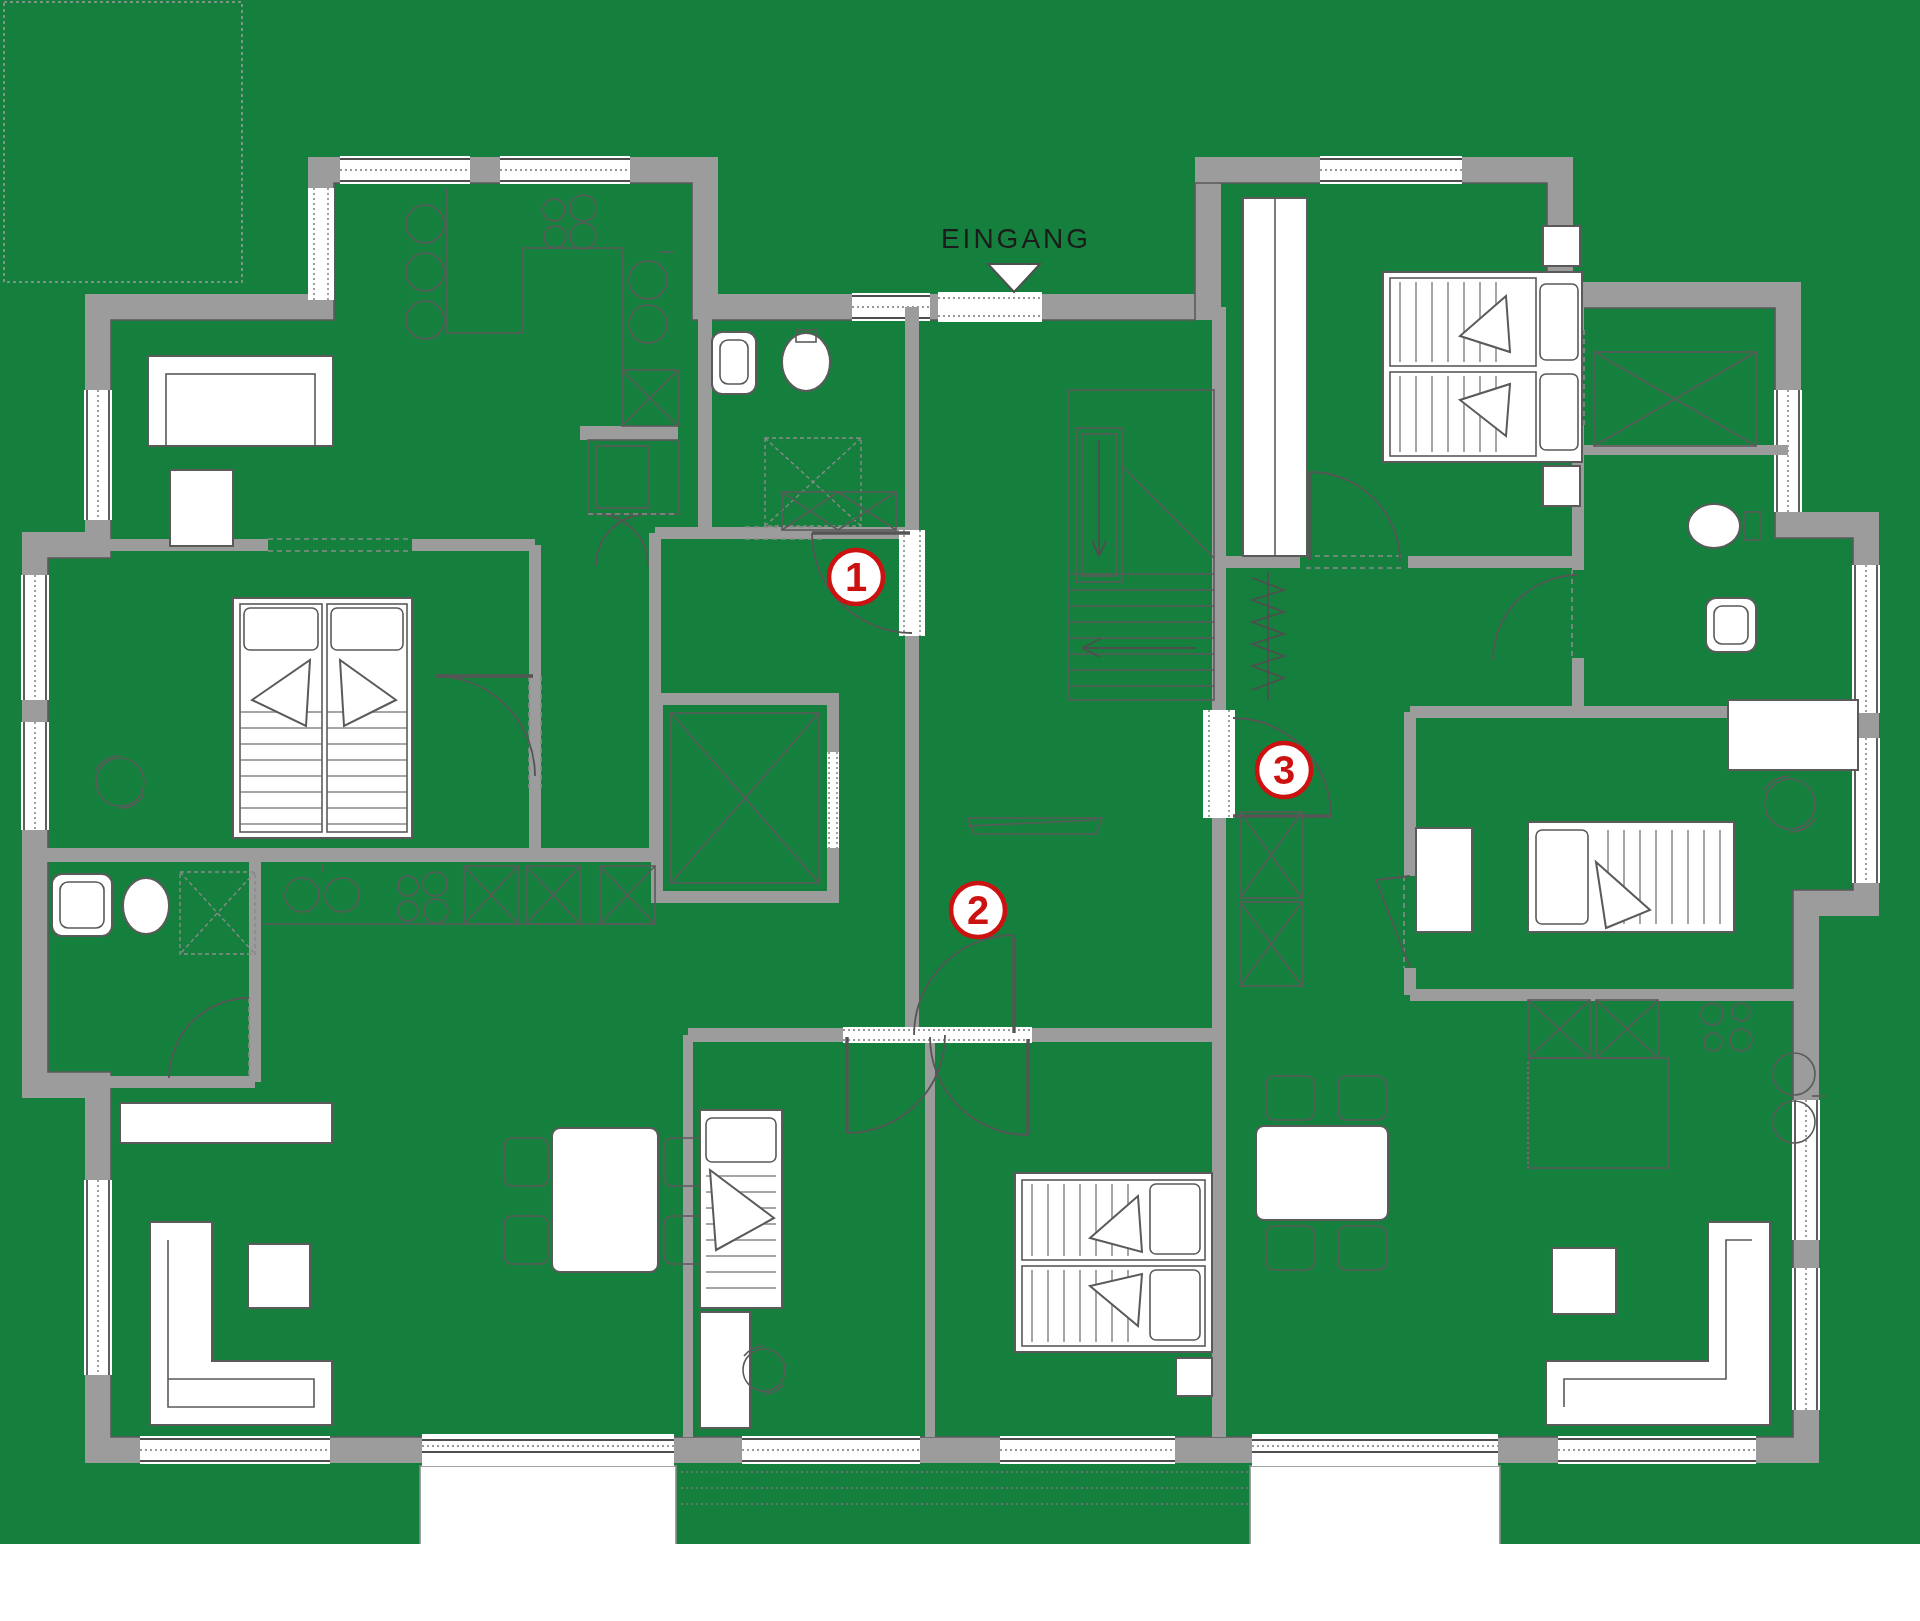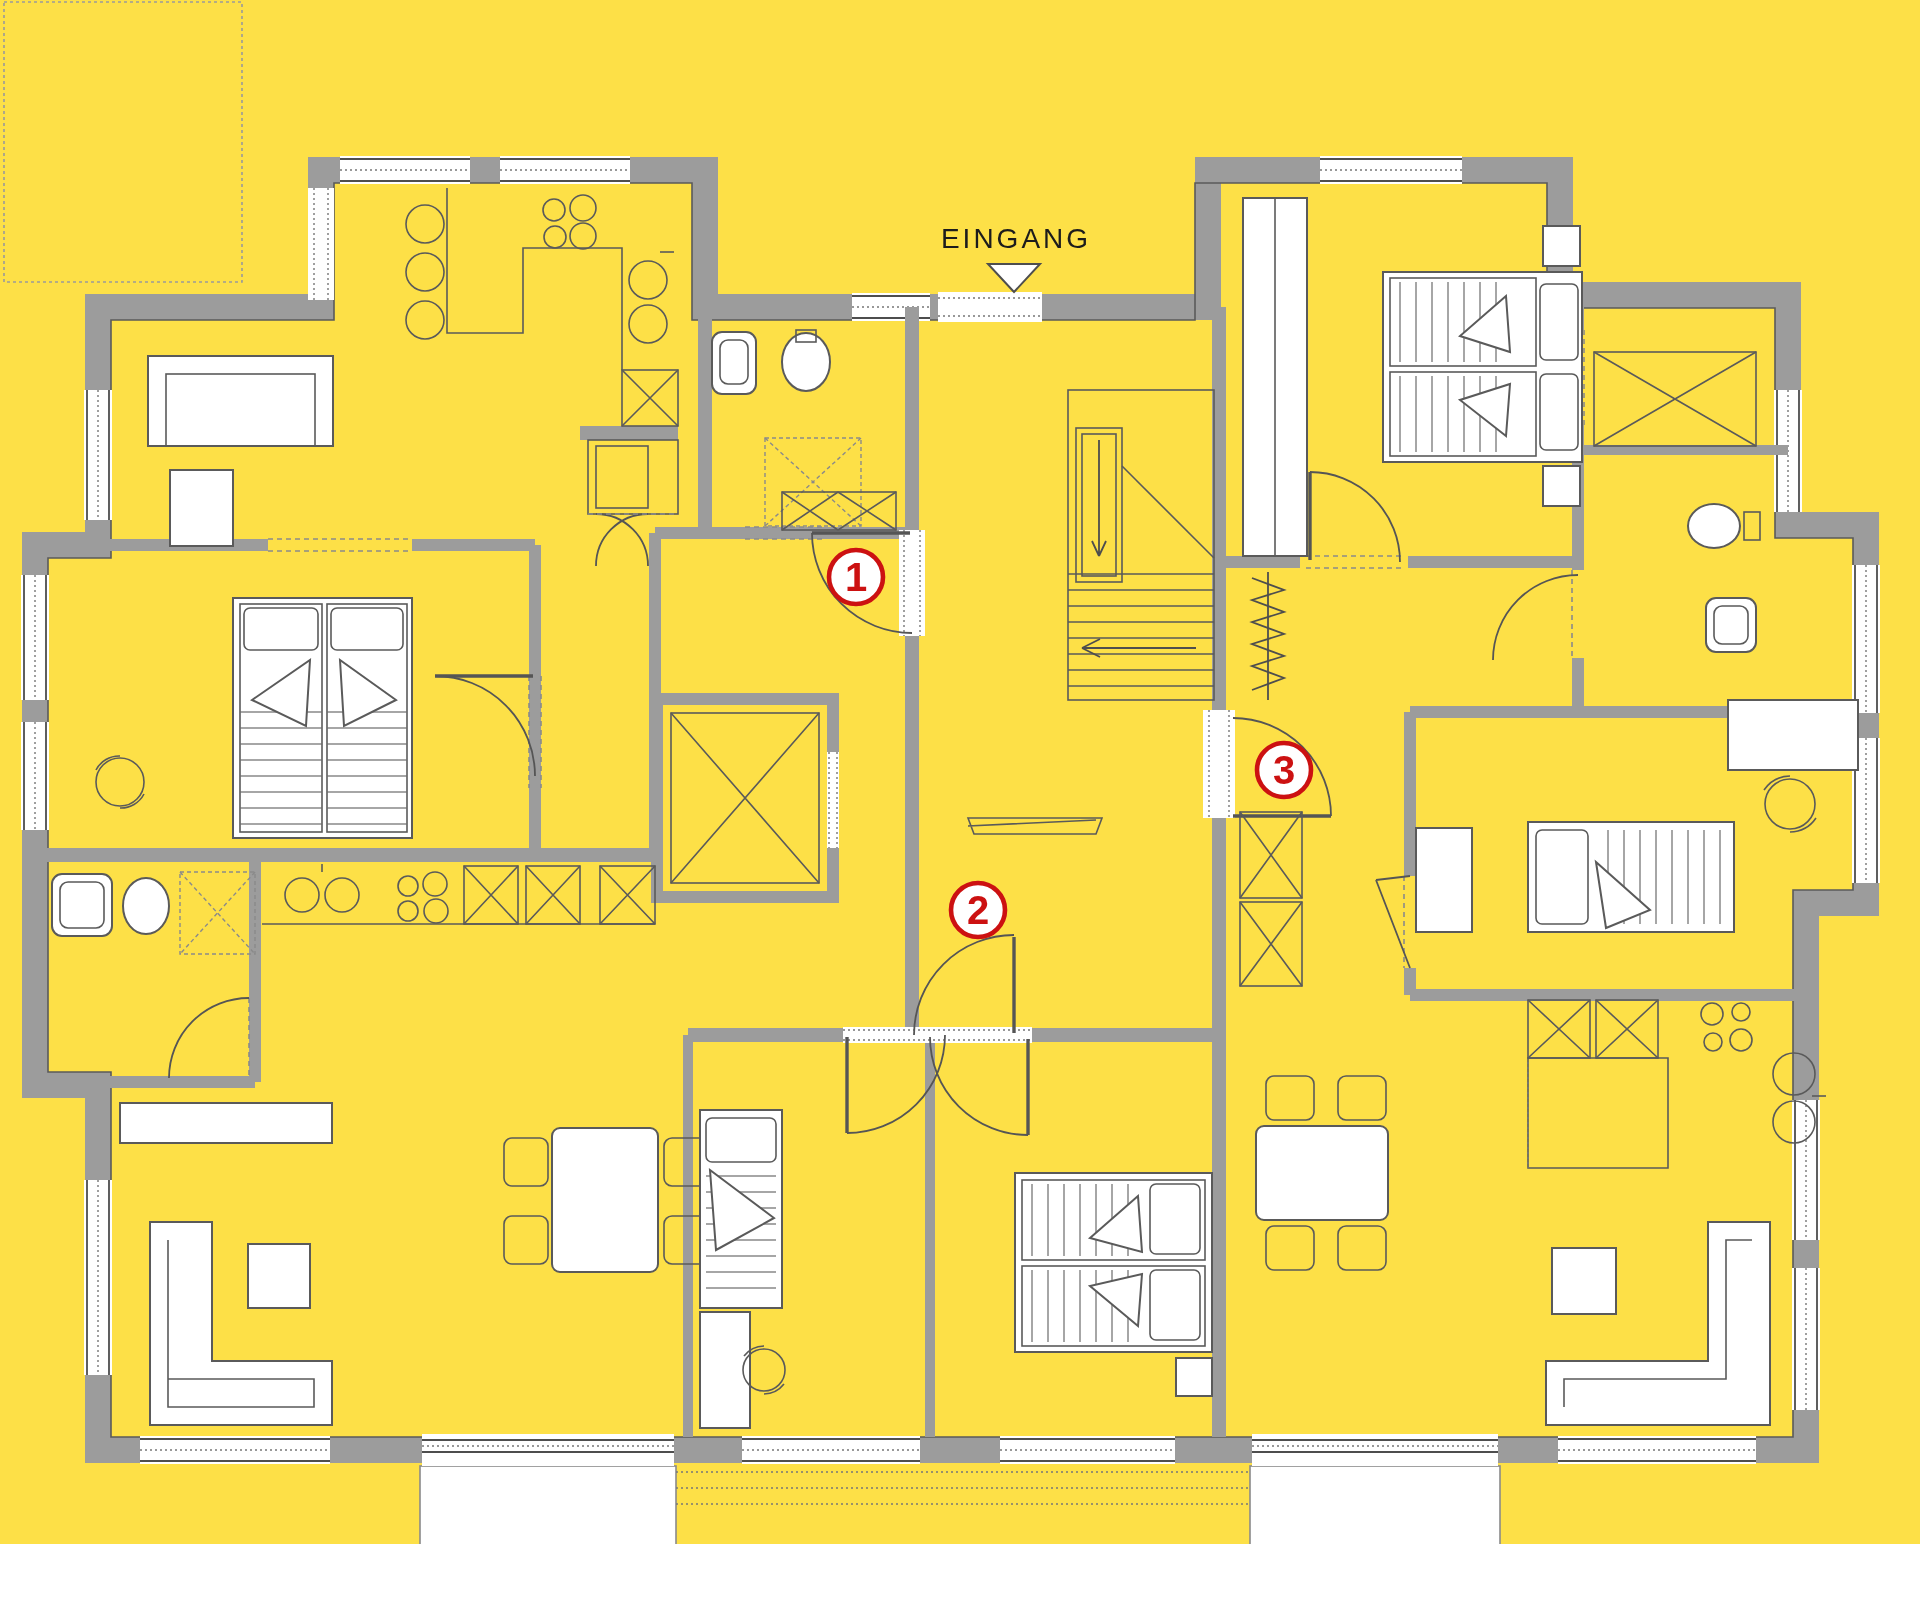--- a/index.html
+++ b/index.html
@@ -1,17 +1,17 @@
 <!DOCTYPE html>
 <html><head>
 <meta charset="utf-8">
 <style>
   html,body{margin:0;padding:0;background:#fff;}
   body{font-family:"Liberation Sans", sans-serif;}
-  #stage{position:relative;width:1920px;height:1544px;background:#fde047;overflow:hidden;}
+  #stage{position:relative;width:1920px;height:1544px;background:#15803d;overflow:hidden;}
   svg{position:absolute;left:0;top:0;}
   .wall{stroke:#9c9c9c;fill:none;stroke-linecap:butt;}
   .w26{stroke-width:26;}
   .w14{stroke-width:14;}
   .w12{stroke-width:12;}
   .w10{stroke-width:10;}
   .ln{stroke:#4e4e4e;stroke-width:1.8;fill:none;}
   .fn{stroke:#5a5a5a;stroke-width:2;fill:#ffffff;}
   .fnl{stroke:#5a5a5a;stroke-width:1.6;fill:none;}
   .dash{stroke:#8a8a8a;stroke-width:1.6;stroke-dasharray:5 4;fill:none;}

